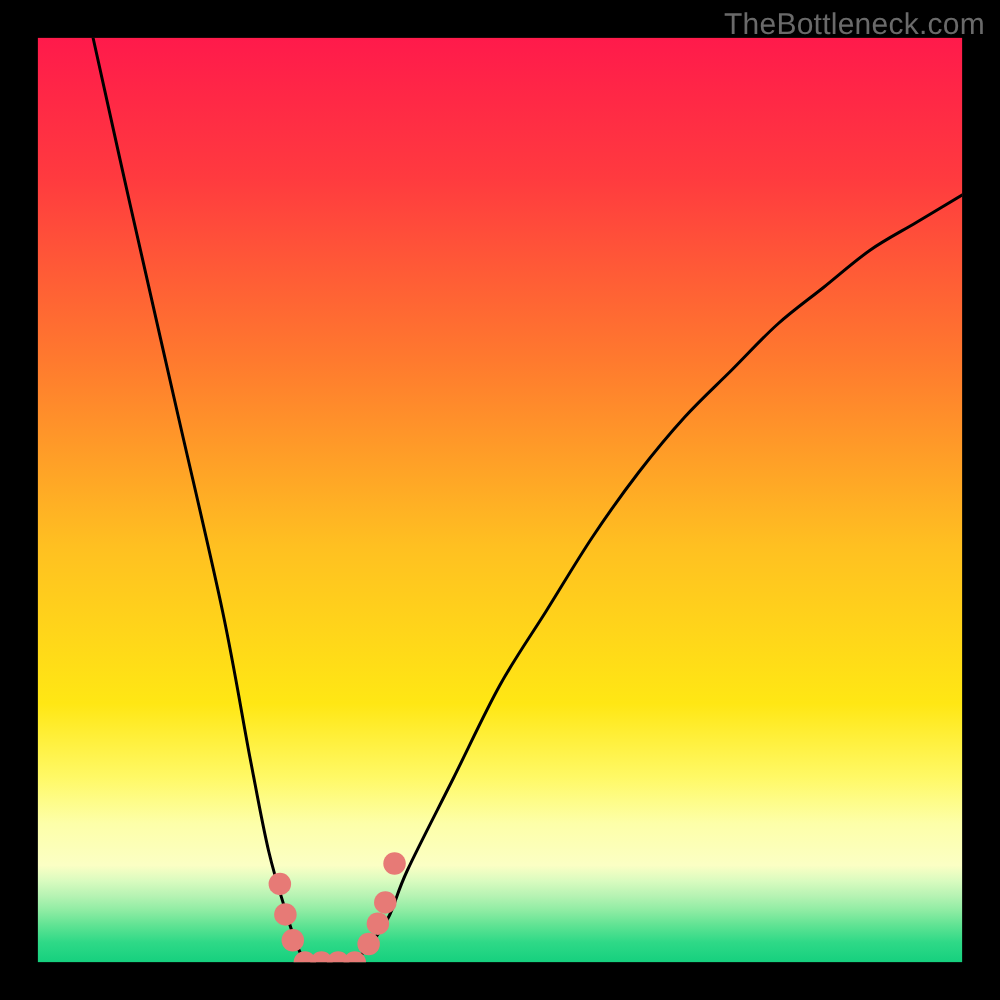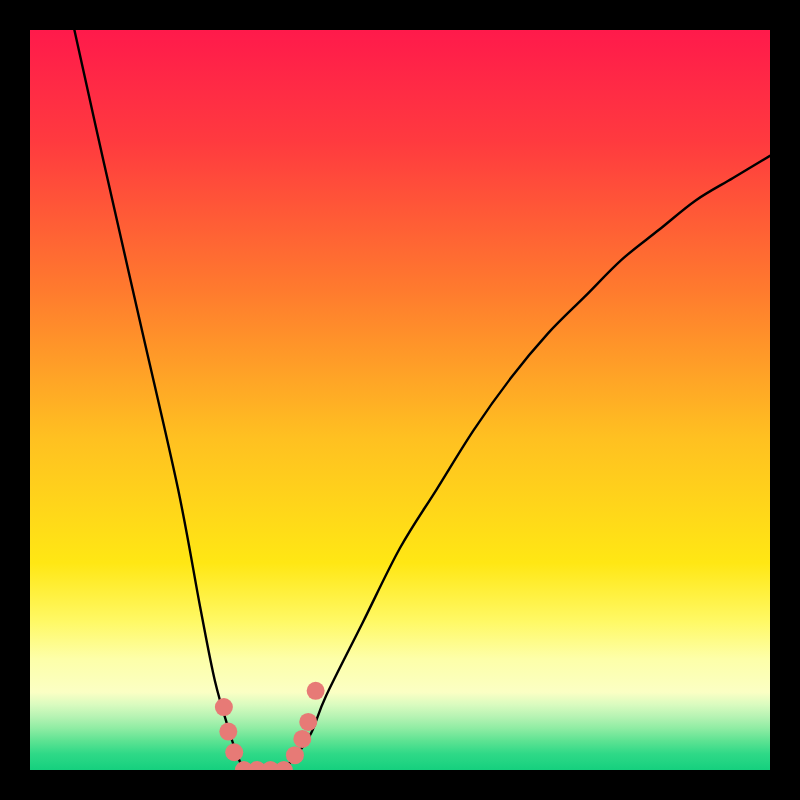--- a/index.html
+++ b/index.html
@@ -93,14 +93,15 @@
           <circle cx="253.82" cy="740.00" r="9" fill="#e77a76"></circle>
           <circle cx="264.92" cy="725.20" r="9" fill="#e77a76"></circle>
           <circle cx="272.32" cy="708.92" r="9" fill="#e77a76"></circle>
           <circle cx="278.24" cy="691.90" r="9" fill="#e77a76"></circle>
           <circle cx="285.64" cy="660.82" r="9" fill="#e77a76"></circle>
         </g>
     </svg>
 
   </div>
 
+  <div class="watermark">TheBottleneck.com</div>
 
 </div>
 
 </body></html>

